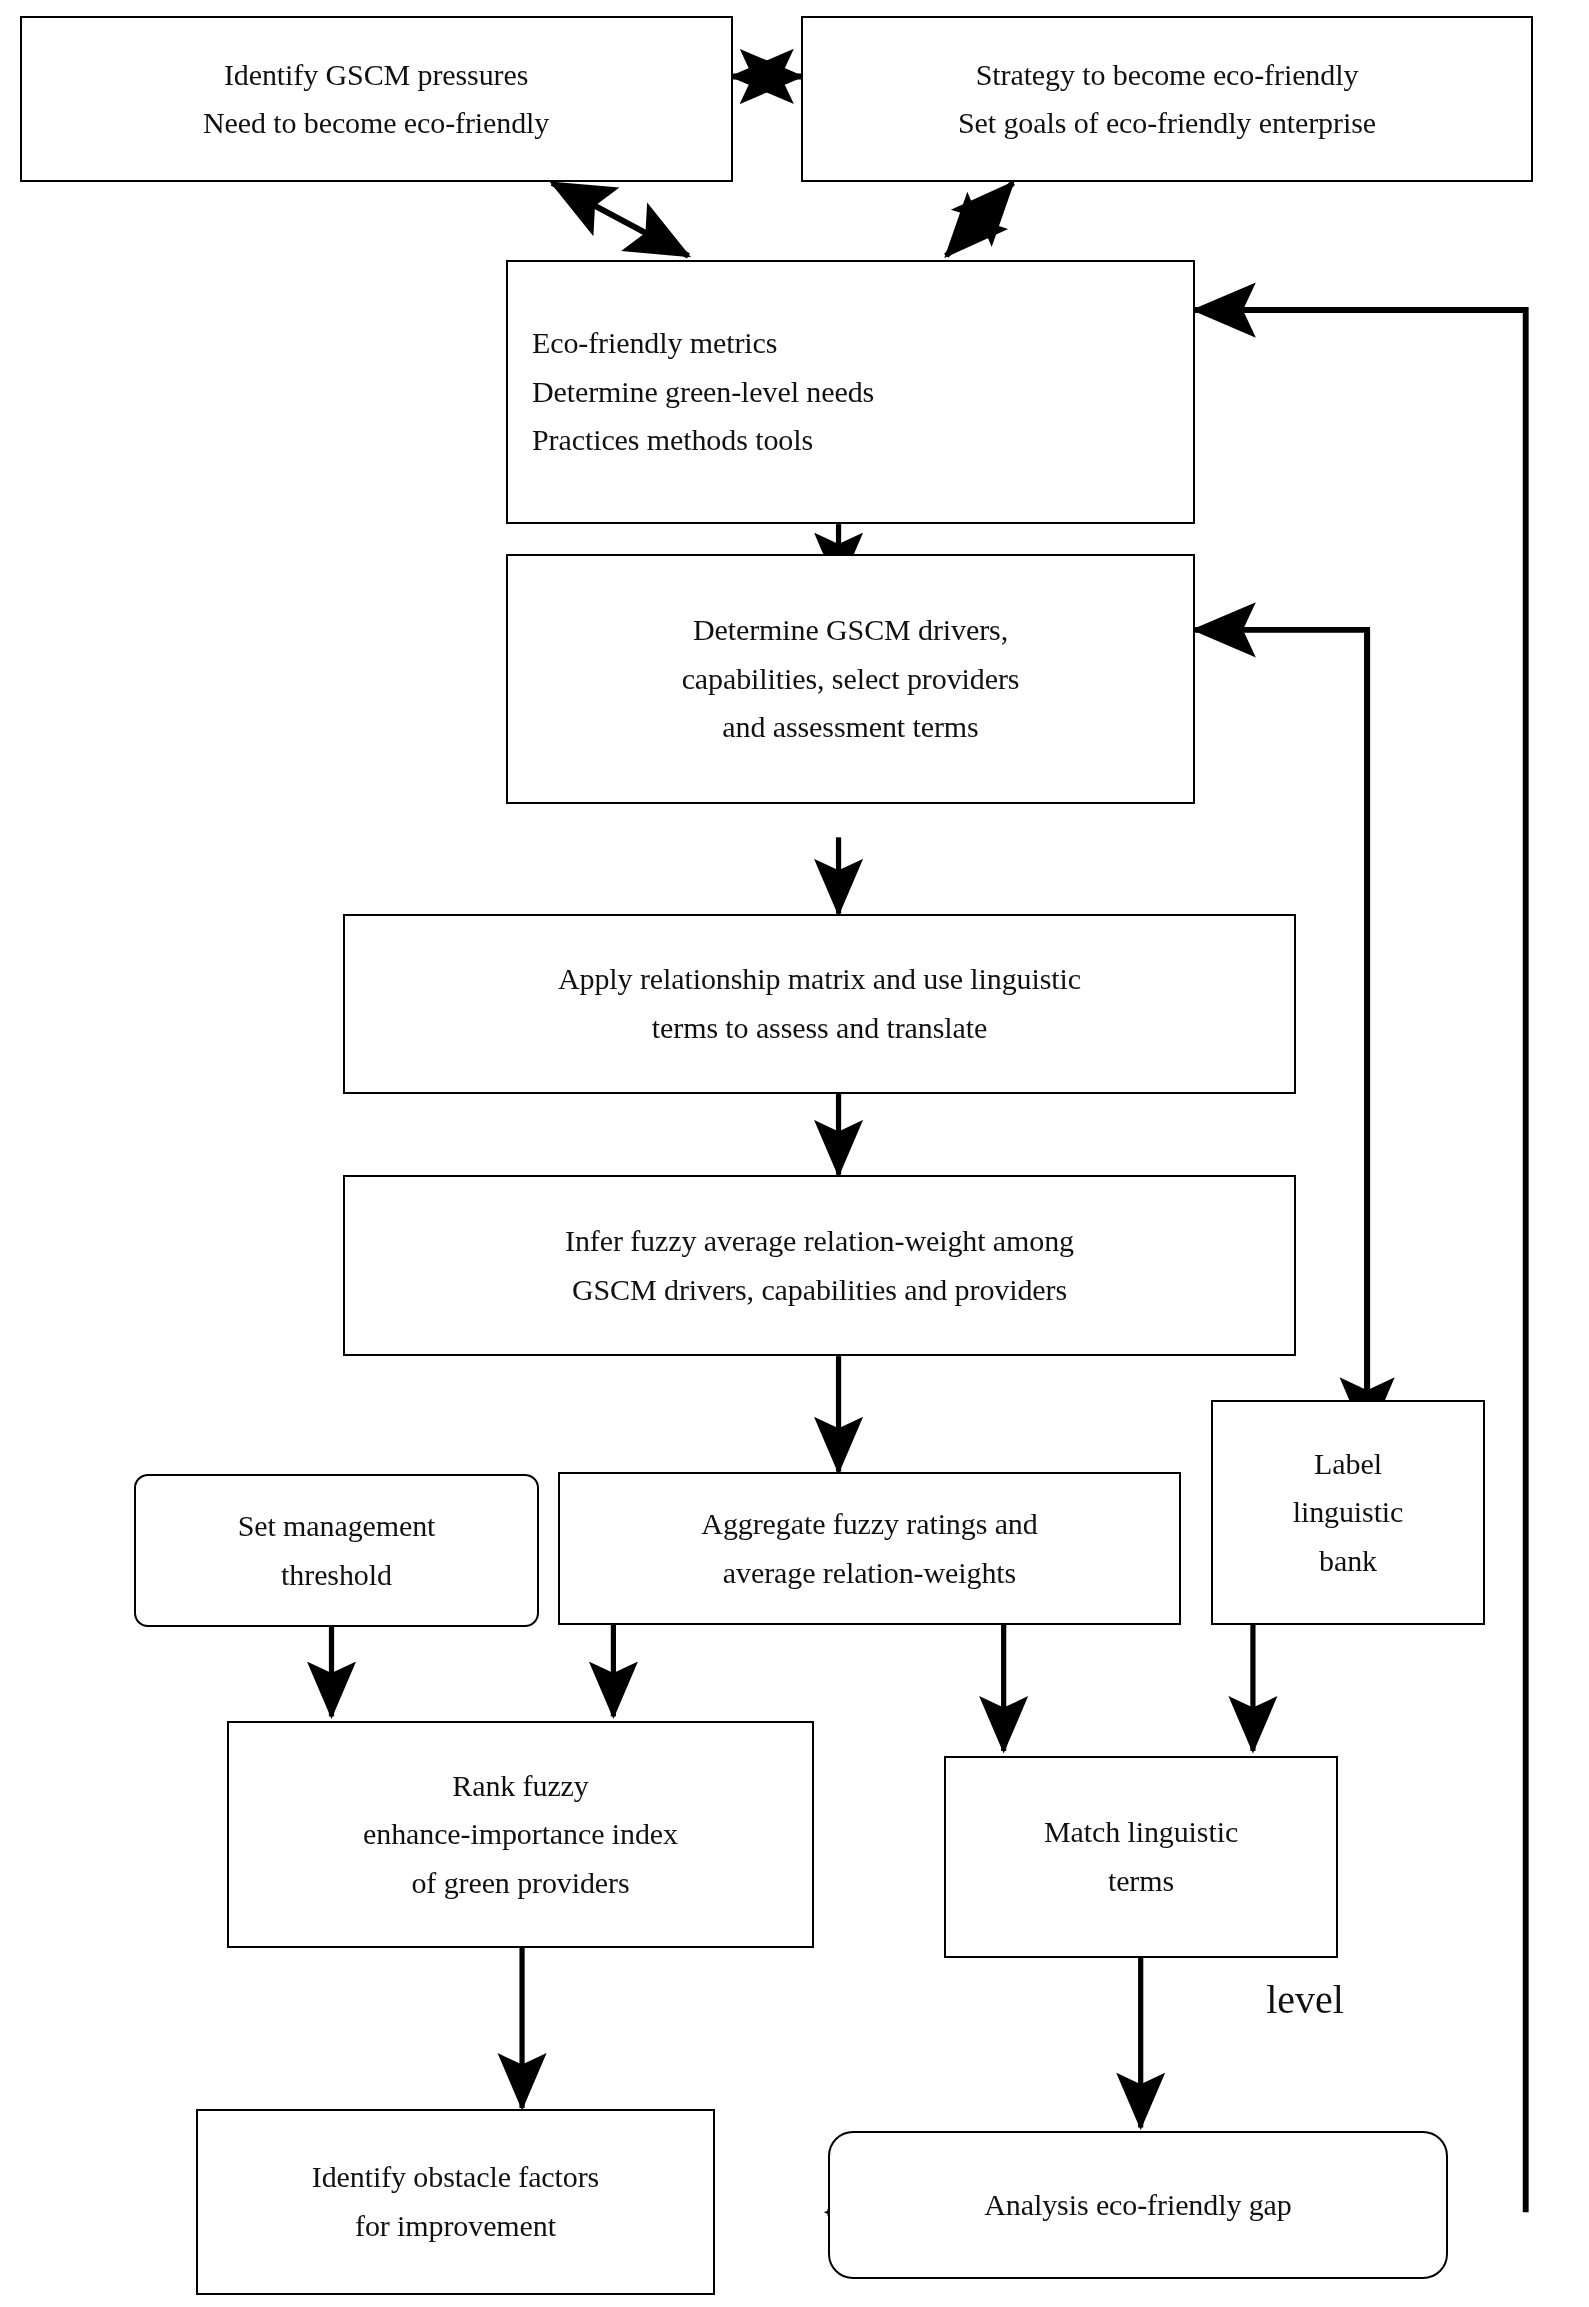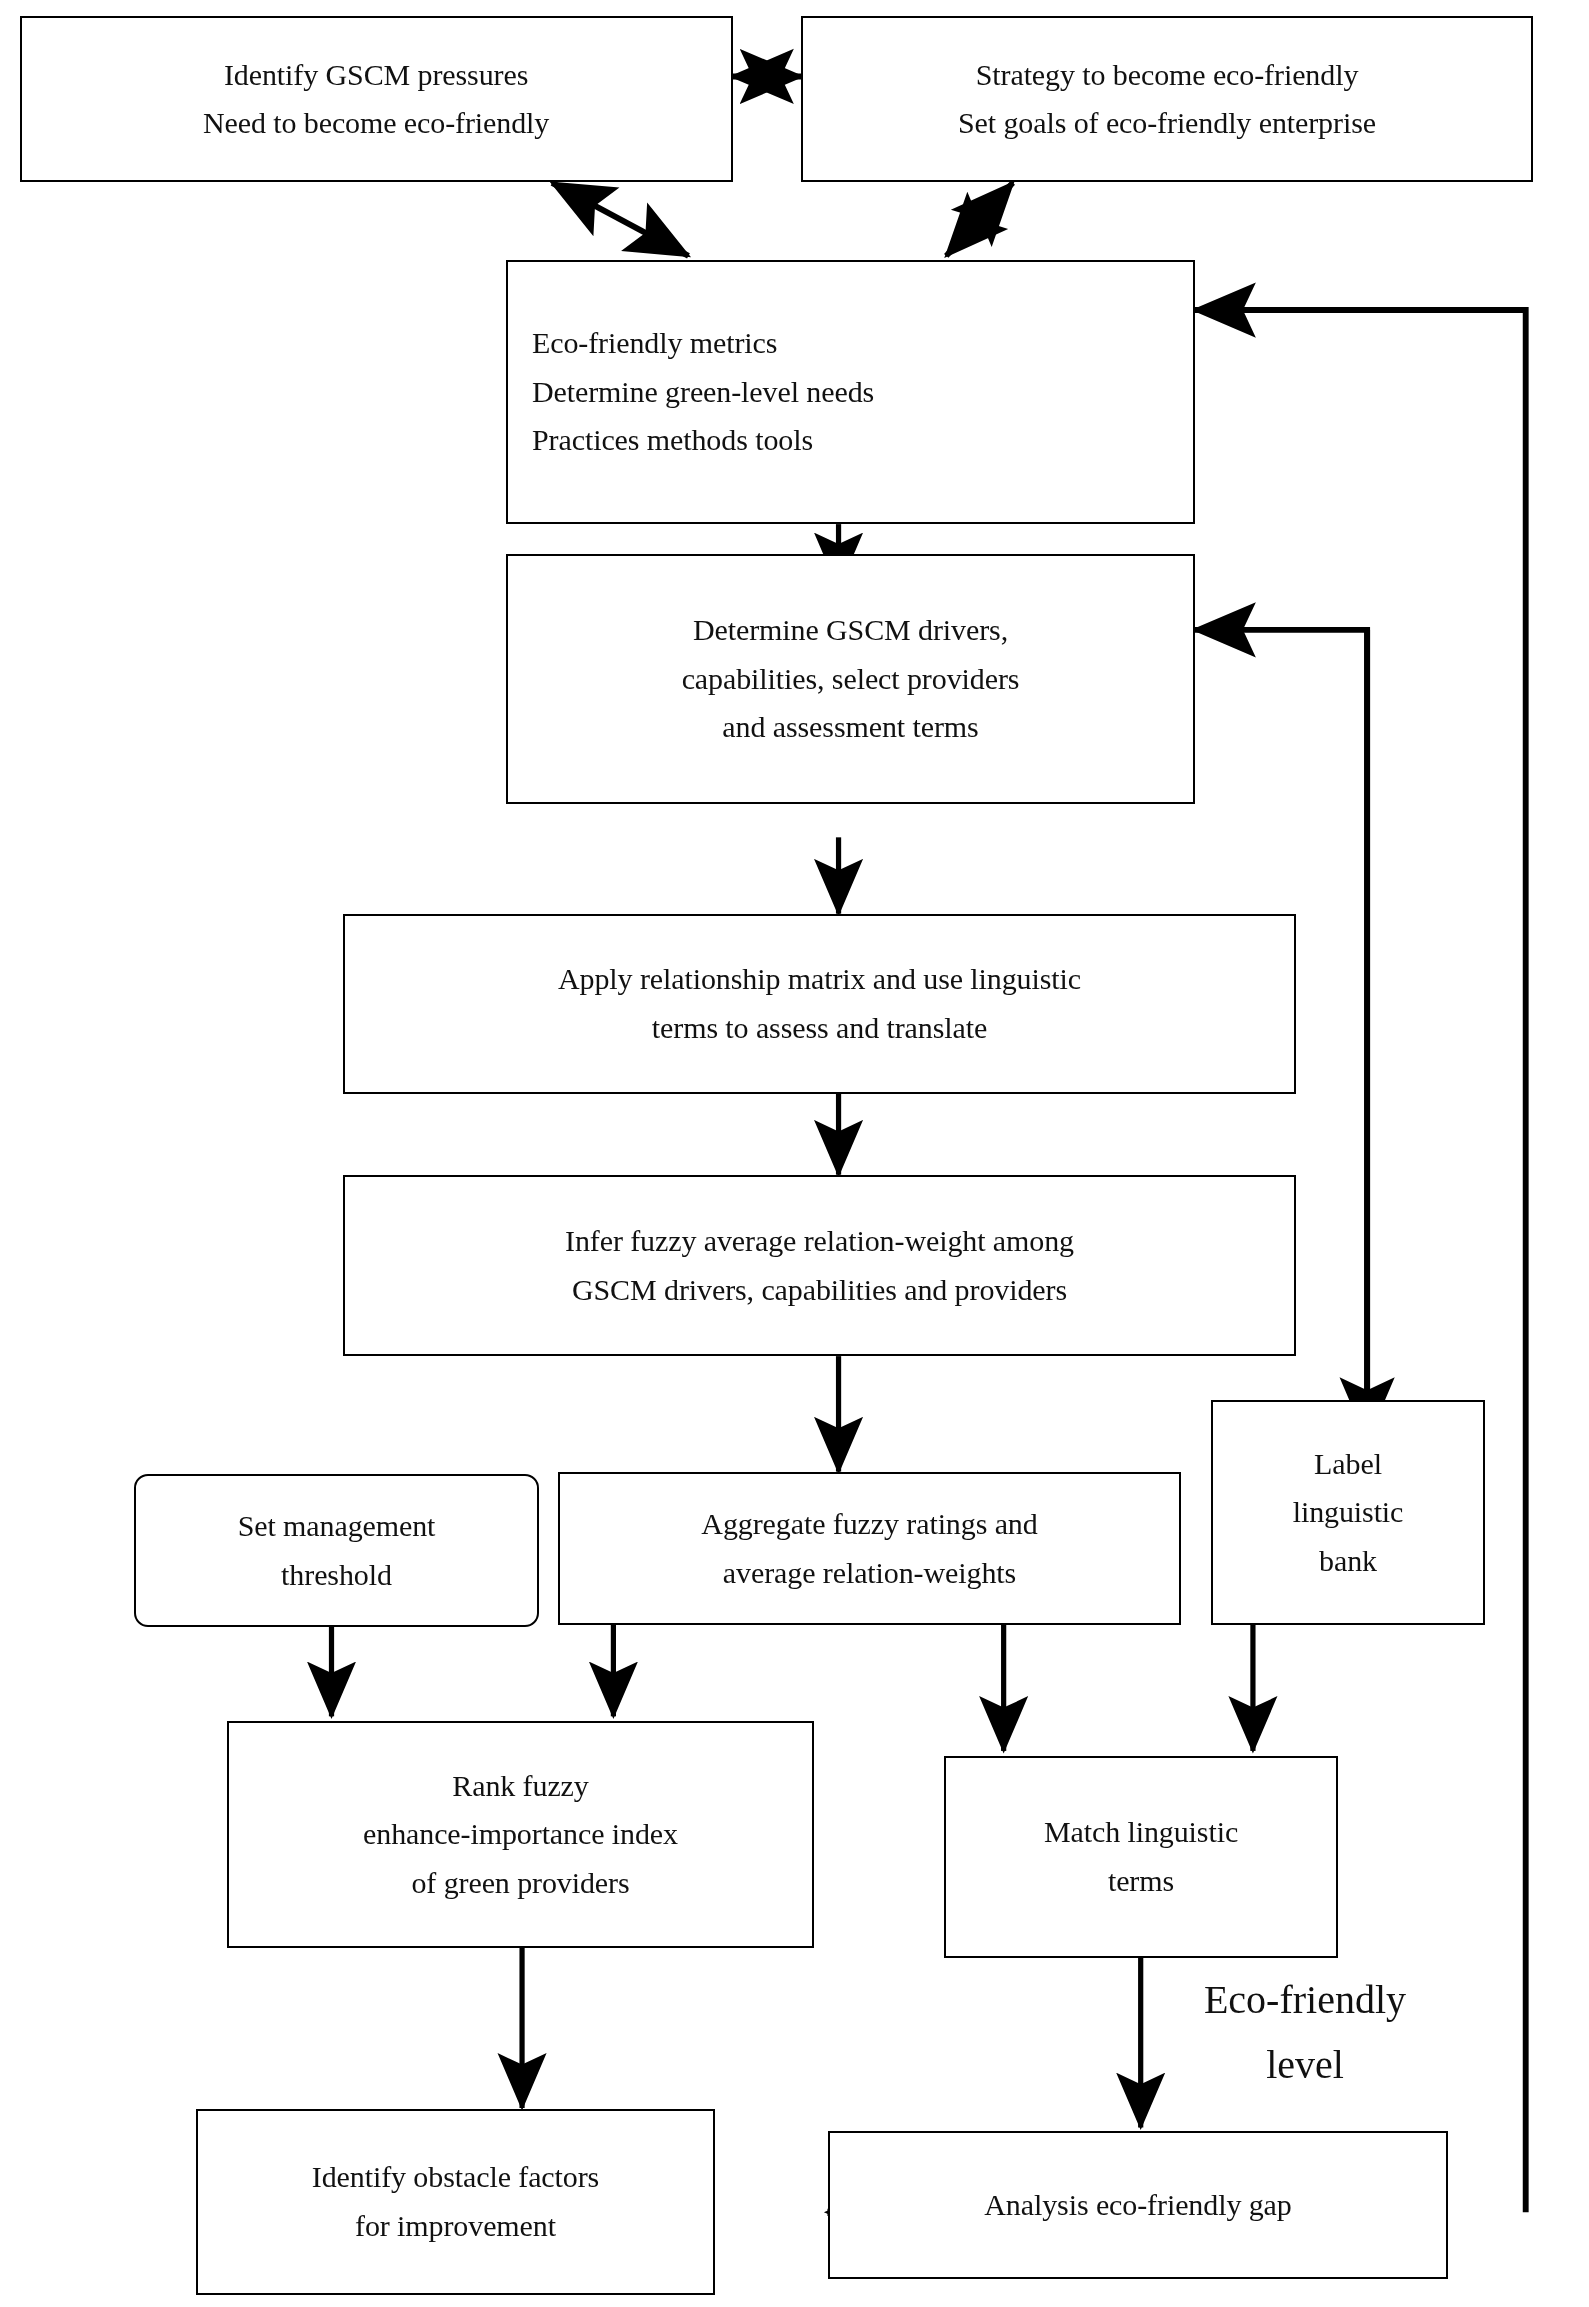--- a/index.html
+++ b/index.html
@@ -200,23 +200,22 @@
   <div class="node" style="left:944px; top:1756px; width:394px; height:202px;">
     <span class="ln">Match linguistic</span>
     <span class="ln">terms</span>
   </div>
 
   <div class="node" style="left:196px; top:2109px; width:519px; height:186px;">
     <span class="ln">Identify obstacle factors</span>
     <span class="ln">for improvement</span>
   </div>
 
-  <div class="node" style="left:828px; top:2131px; width:620px; height:148px;">
+  <div class="node" style="left:828px; top:2131px; width:620px; height:148px;border-radius:25px;">
     <span class="ln">Analysis eco-friendly gap</span>
   </div>
 
   <div class="free-label" style="left:1168px; top:1968px; width:274px;">
-    <span class="ln">Eco-friendly</span>
     <span class="ln">level</span>
   </div>
 
 </div>
 
 
 </body></html>

